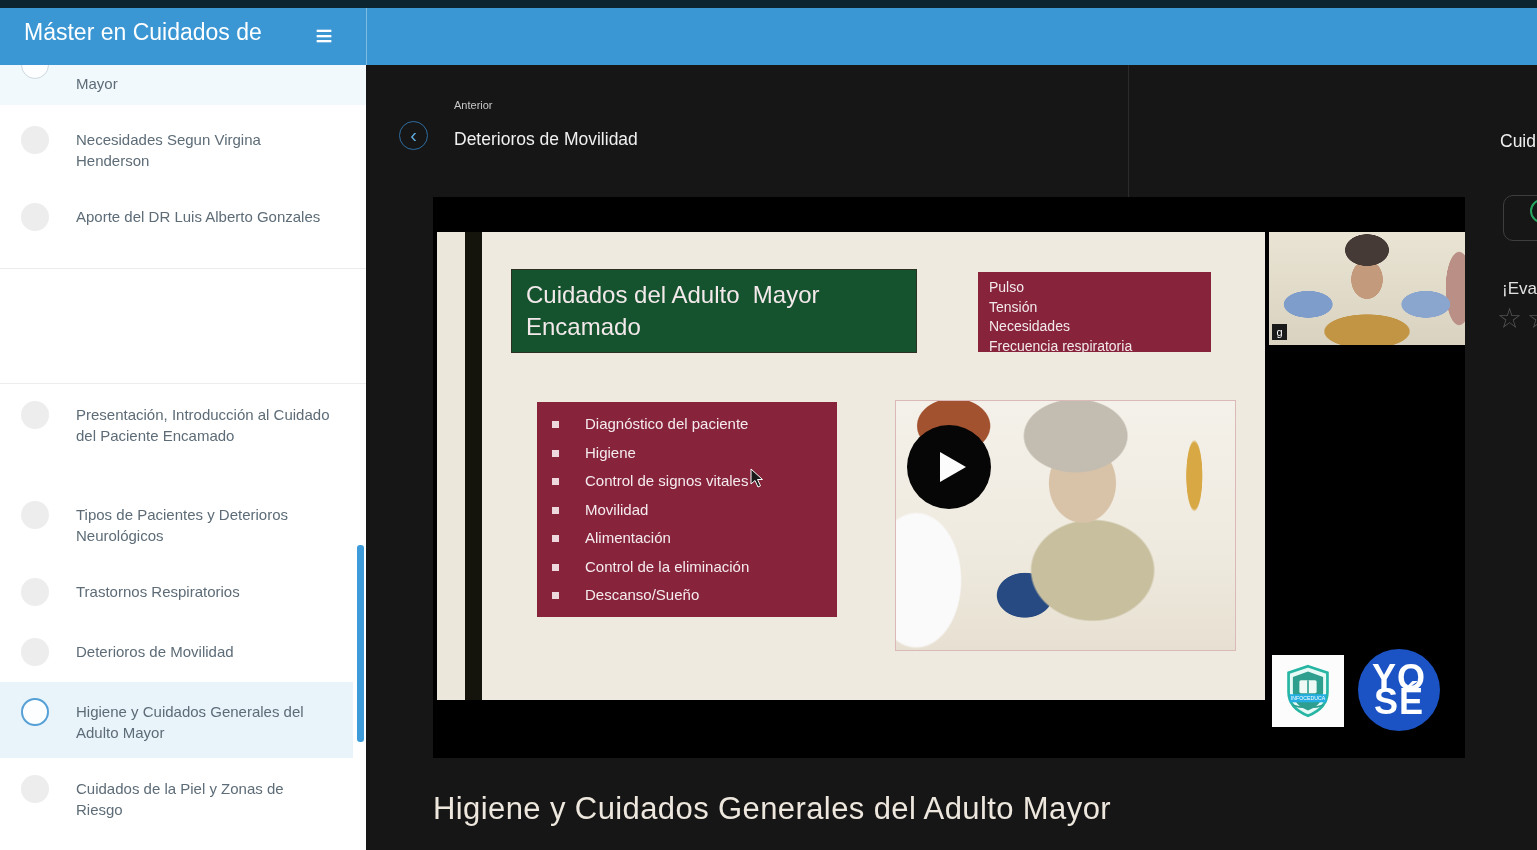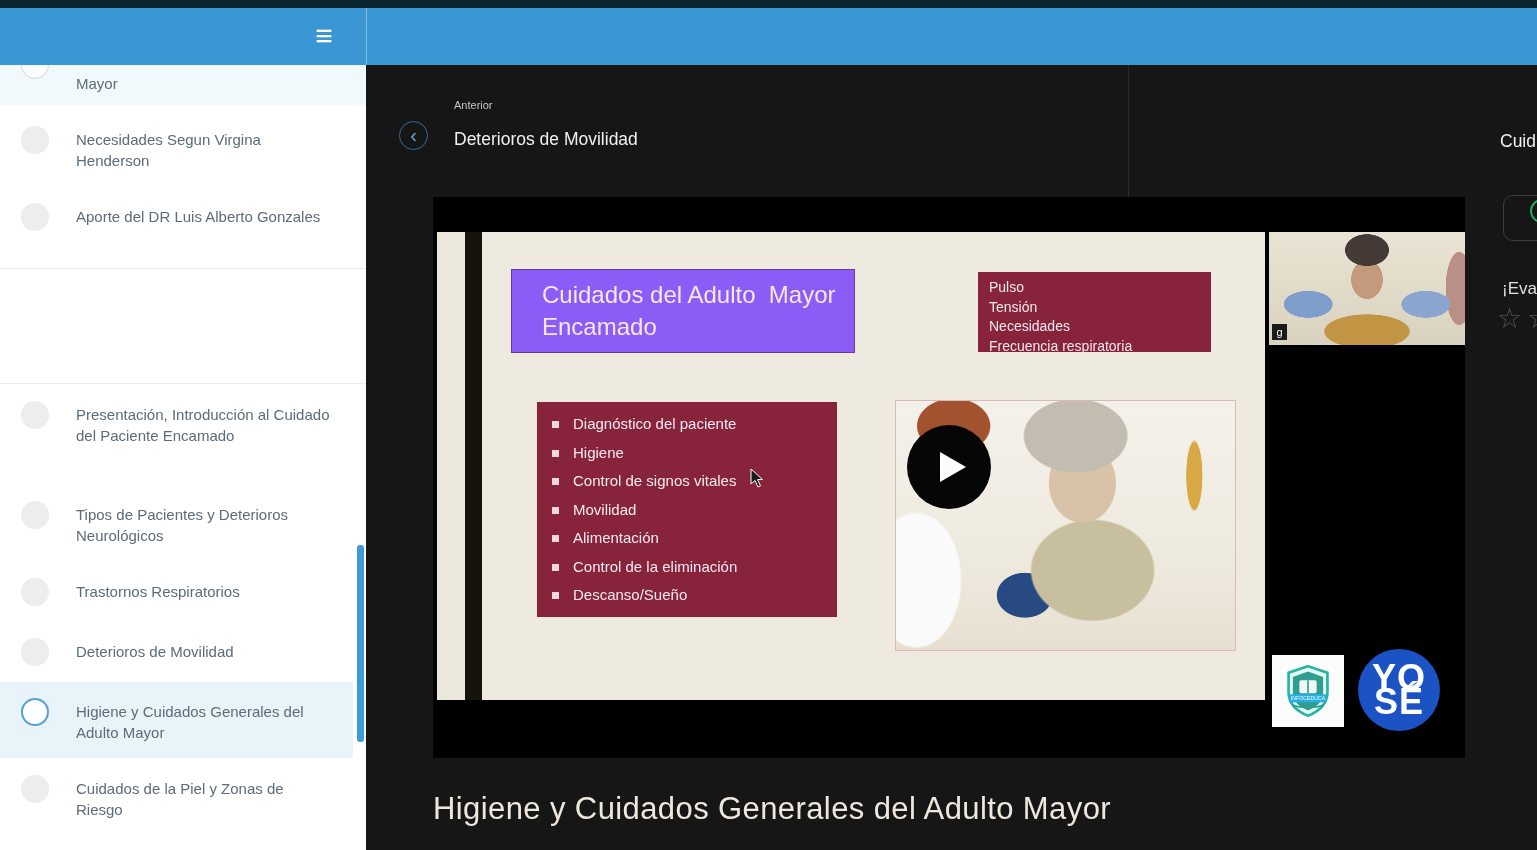--- a/index.html
+++ b/index.html
@@ -64,37 +64,37 @@
   .nav-vsep { left:1128px; top:65px; width:1px; height:132px; background:#2B2B2B; }
   .nav-next-title { left:1500px; top:131px; font-size:17.5px; color:#F0F0F0; white-space:nowrap; }
 
   
   .player { left:433px; top:197px; width:1032px; height:561px; background:#000000; }
   .sliver-cream { position:absolute; left:4px; top:35px; width:28px; height:468px; background:#EBE7DA; }
   .sliver-dark { position:absolute; left:32px; top:35px; width:17px; height:468px; background:#14140D; }
   .slide { position:absolute; left:49px; top:35px; width:783px; height:468px; background:#EEEADF; }
 
   .slide-title-box {
-    position:absolute; left:29px; top:37px; width:344px; height:84px;
-    background:#8b5cf6; border:1px solid rgba(70,12,26,0.45);
-    padding:9px 30px; color:#F3E9EB; font-size:24px; line-height:32px;
+    position:absolute; left:29px; top:37px; width:406px; height:84px;
+    background:#14532d; border:1px solid rgba(70,12,26,0.45);
+    padding:9px 14px; color:#F3E9EB; font-size:24px; line-height:32px;
   }
   .slide-title-box div { white-space:pre; }
 
   .vitals-box {
     position:absolute; left:496px; top:40px; width:233px; height:80px;
     background:#87243C; padding:6px 11px; color:#F3E9EB; font-size:14px; line-height:19.5px;
   }
 
   .bullets-box {
     position:absolute; left:55px; top:170px; width:300px; height:215px;
     background:#87243C; padding:8px 0; color:#F5EBEE; font-size:15px;
   }
   .bullets-box ul { list-style:none; }
-  .bullets-box li { position:relative; height:28.5px; line-height:28.5px; padding-left:36px; }
+  .bullets-box li { position:relative; height:28.5px; line-height:28.5px; padding-left:48px; }
   .sq { position:absolute; left:15px; top:11px; width:7px; height:7px; background:#EDD9DD; }
 
   .photo {
     position:absolute; left:413px; top:168px; width:341px; height:251px;
     border:1px solid #DCB9B9;
     background:
       radial-gradient(ellipse 60px 45px at 17% 10%, #A2522E 0%, #A2522E 60%, transparent 62%),
       radial-gradient(ellipse 85px 60px at 53% 14%, #C3BCB1 0%, #C3BCB1 60%, transparent 62%),
       radial-gradient(ellipse 55px 65px at 55% 33%, #D9C3A8 0%, #D9C3A8 60%, transparent 62%),
       radial-gradient(ellipse 110px 90px at 58% 68%, #C8BF9F 0%, #C8BF9F 55%, transparent 57%),
@@ -148,20 +148,21 @@
   .rating-prompt { left:1502px; top:279px; font-size:17px; color:#E0E0E0; white-space:nowrap; }
   .star { position:absolute; top:302px; font-size:28px; color:#545454; cursor:pointer; }
   .star1 { left:1497px; }
   .star2 { left:1527px; }
 </style>
 </head>
 <body>
 
 <div class="abs top-strip"></div>
 <div class="abs app-header">
+  <div class="app-title">Máster en Cuidados de</div>
   <div class="hamburger">≡</div>
   <div class="header-sep"></div>
 </div>
 
 <div class="abs sidebar">
 
   <div class="side-partial">
     <span class="dot-ring"></span>
     <span class="lbl">Mayor</span>
   </div>

